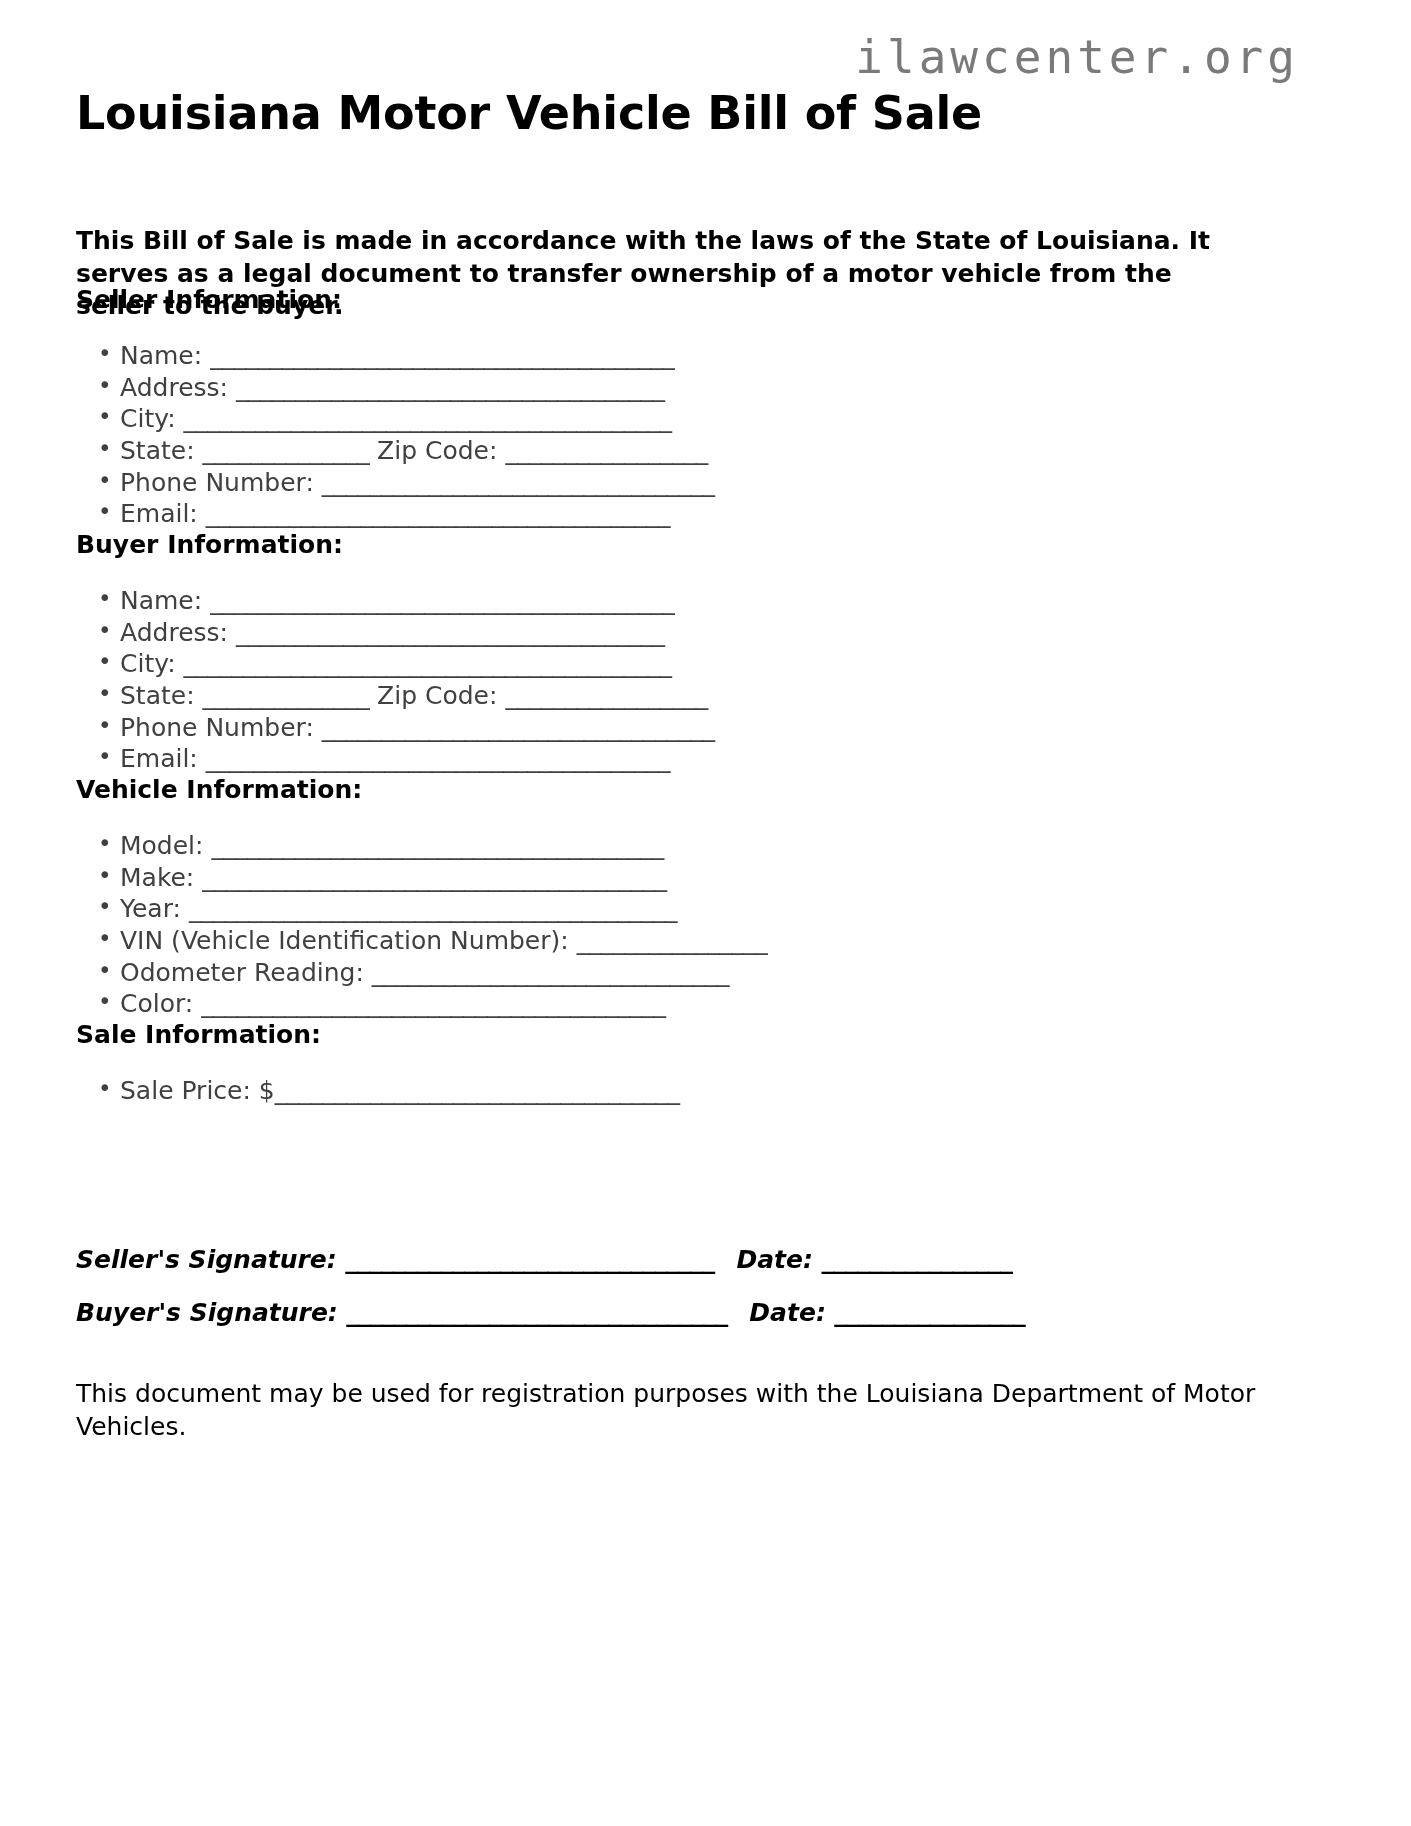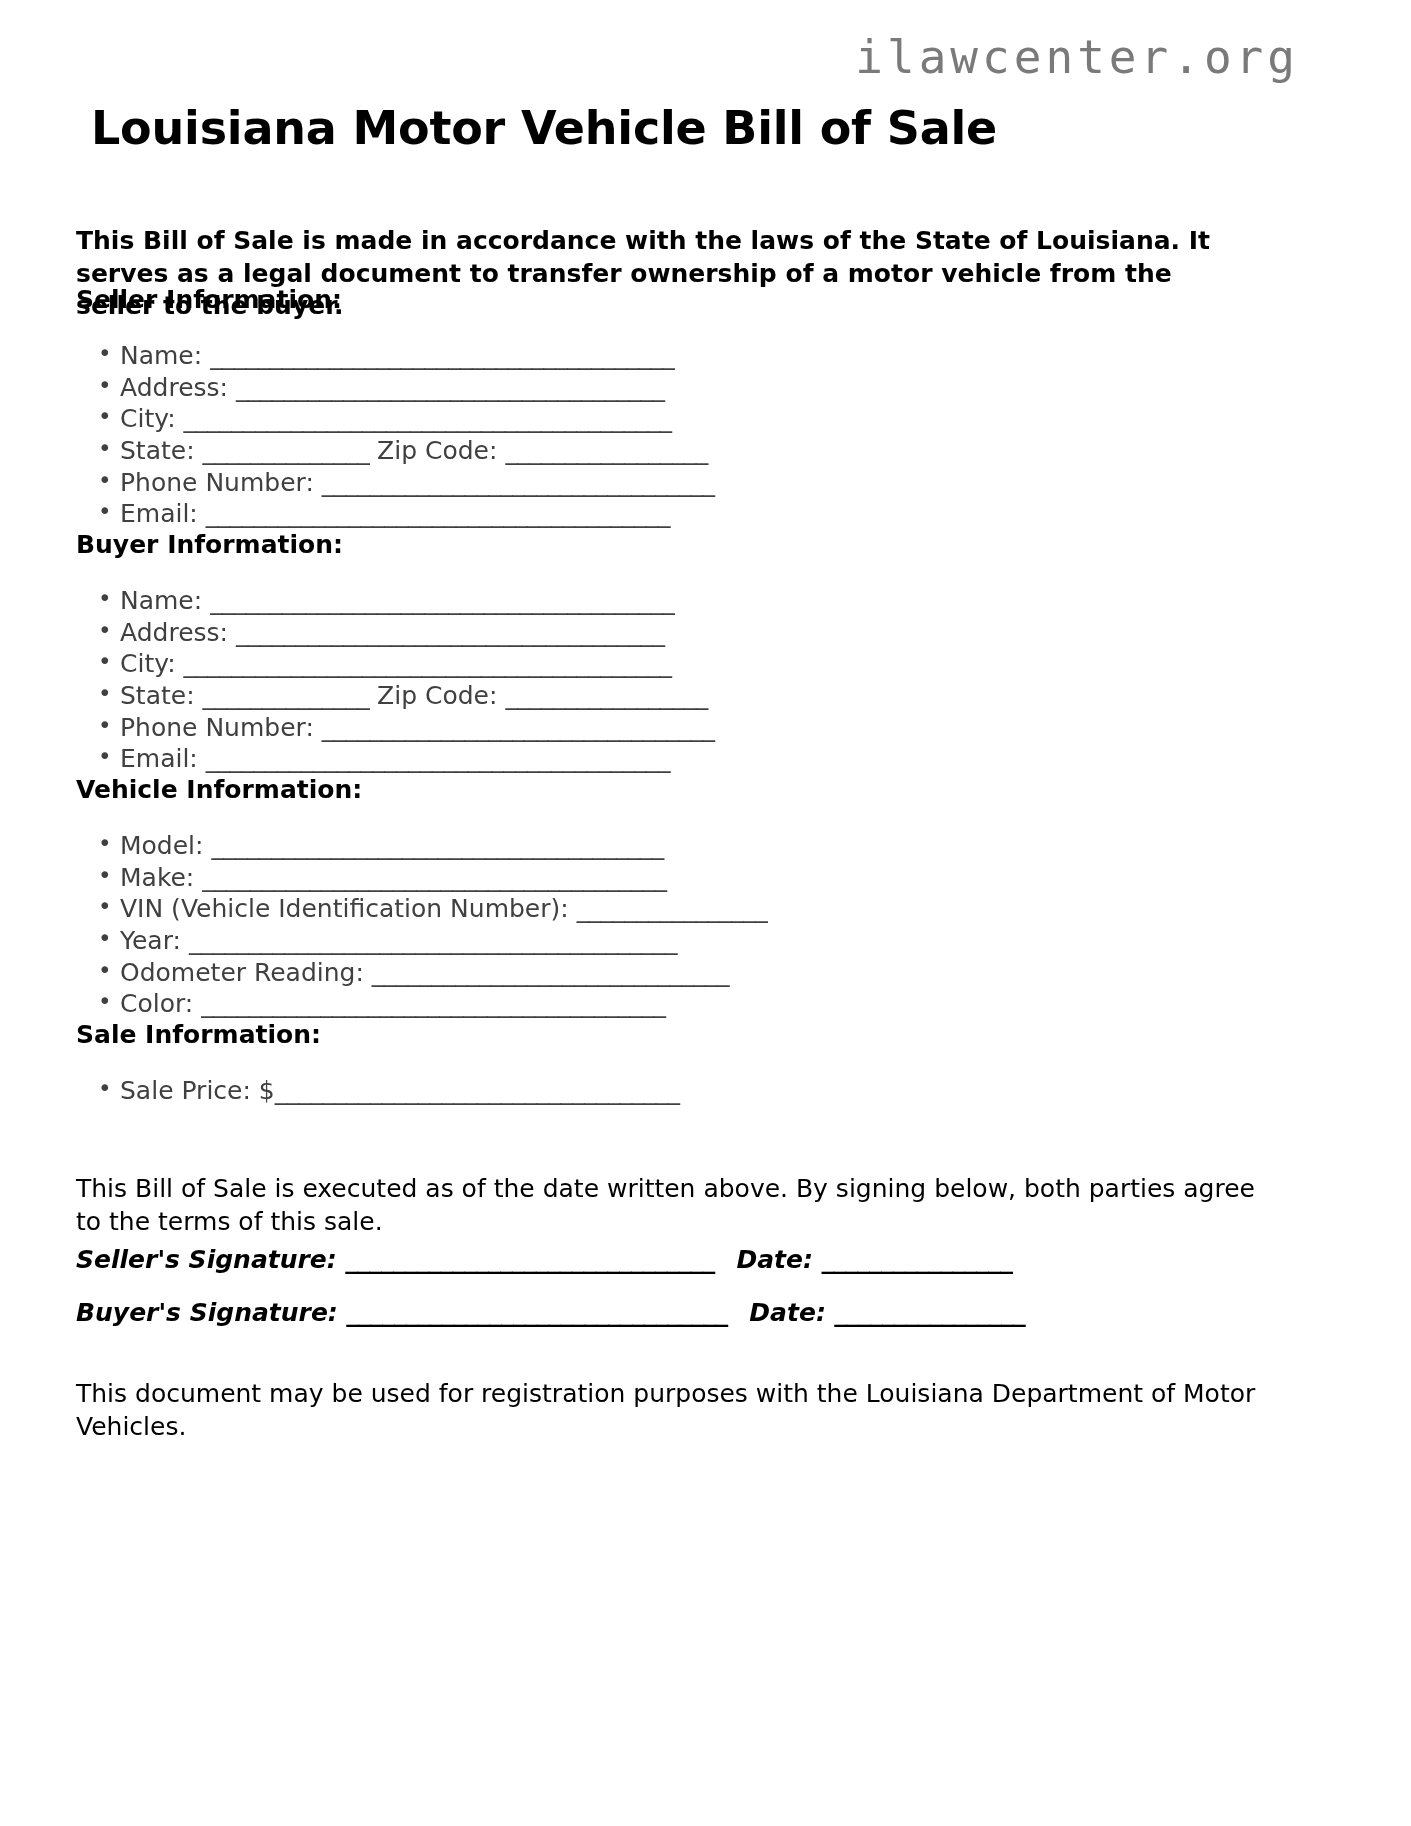--- a/index.html
+++ b/index.html
@@ -27,21 +27,21 @@
     top: 34px;
     font-family: "DejaVu Sans Mono", monospace;
     font-size: 46px;
     letter-spacing: 4px;
     color: #7a7a7a;
     white-space: nowrap;
     line-height: 1;
   }
 
   h1.doc-title {
-    margin: 15px;
+    margin: 0;
     padding: 0;
     position: absolute;
     left: 76px;
     top: 88px;
     font-size: 46px;
     font-weight: bold;
     letter-spacing: -0.2px;
     line-height: 1.1;
     color: #000;
   }
@@ -148,32 +148,31 @@
     <li><span>City: </span><span class="blank">_________________________________________</span></li>
     <li><span>State: </span><span class="blank">______________</span><span> Zip Code: </span><span class="blank">_________________</span></li>
     <li><span>Phone Number: </span><span class="blank">_________________________________</span></li>
     <li><span>Email: </span><span class="blank">_______________________________________</span></li>
   </ul>
 
   <div class="section-head" style="top:775px;">Vehicle Information:</div>
   <ul class="fields" style="top:830px;">
     <li><span>Model: </span><span class="blank">______________________________________</span></li>
     <li><span>Make: </span><span class="blank">_______________________________________</span></li>
+    <li><span>Year: </span><span class="blank">_________________________________________</span></li>
     <li><span>VIN (Vehicle Identification Number): </span><span class="blank">________________</span></li>
-    <li><span>Year: </span><span class="blank">_________________________________________</span></li>
     <li><span>Odometer Reading: </span><span class="blank">______________________________</span></li>
     <li><span>Color: </span><span class="blank">_______________________________________</span></li>
   </ul>
 
   <div class="section-head" style="top:1020px;">Sale Information:</div>
   <ul class="fields" style="top:1075px;">
     <li><span>Sale Price: $</span><span class="blank">__________________________________</span></li>
   </ul>
 
-  <p class="closing" style="top:1148px;">This Bill of Sale is executed as of the date written above. By signing below, both parties agree to the terms of this sale.</p>
 
   <div class="sig-row" style="top:1245px;">
     <span>Seller's Signature: </span><span class="blank">_______________________________</span><span class="gap"></span><span>Date: </span><span class="blank">________________</span>
   </div>
 
   <div class="sig-row" style="top:1298px;">
     <span>Buyer's Signature: </span><span class="blank">________________________________</span><span class="gap"></span><span>Date: </span><span class="blank">________________</span>
   </div>
 
   <p class="footer-note" style="top:1353px;">This document may be used for registration purposes with the Louisiana Department of Motor Vehicles.</p>

